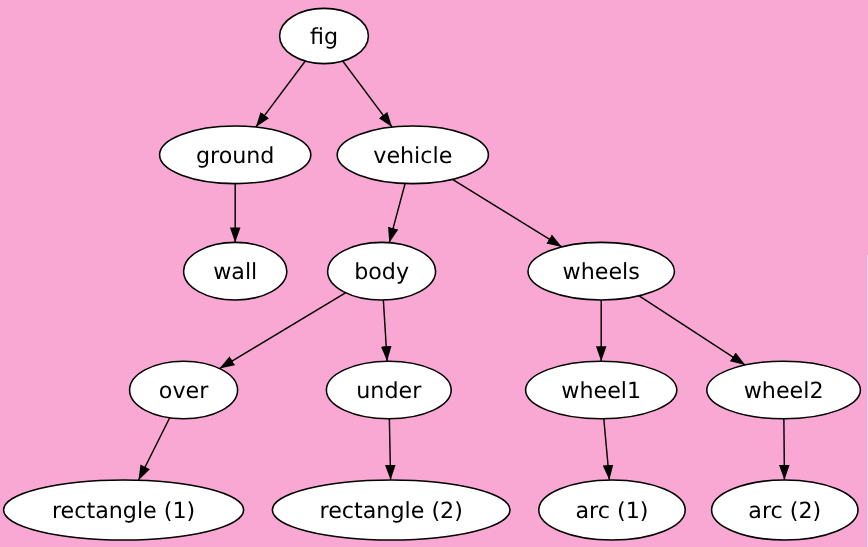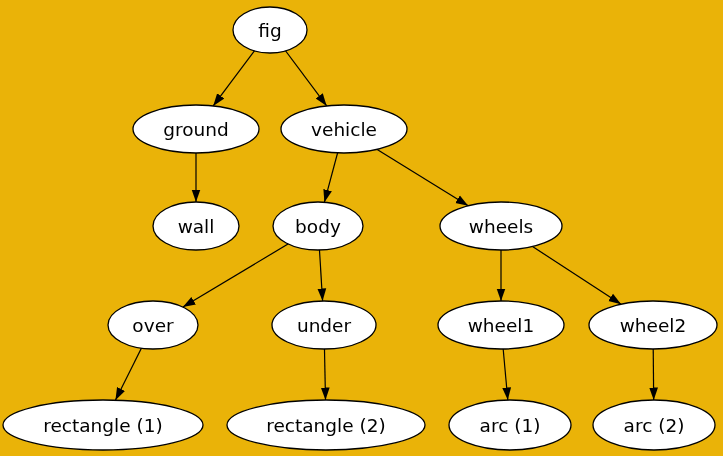--- a/index.html
+++ b/index.html
@@ -3,21 +3,21 @@
 <meta charset="utf-8">
 <style>
   html, body {
     margin: 0;
     padding: 0;
     background: #ffffff;
   }
   .figure-wrap {
     width: 723px;
     height: 456px;
-    background: #eab308;
+    background: #f9a8d4;
     overflow: hidden;
   }
   svg {
     display: block;
   }
   .edge-line {
     stroke: #000000;
     stroke-width: 1.2;
     fill: none;
   }

